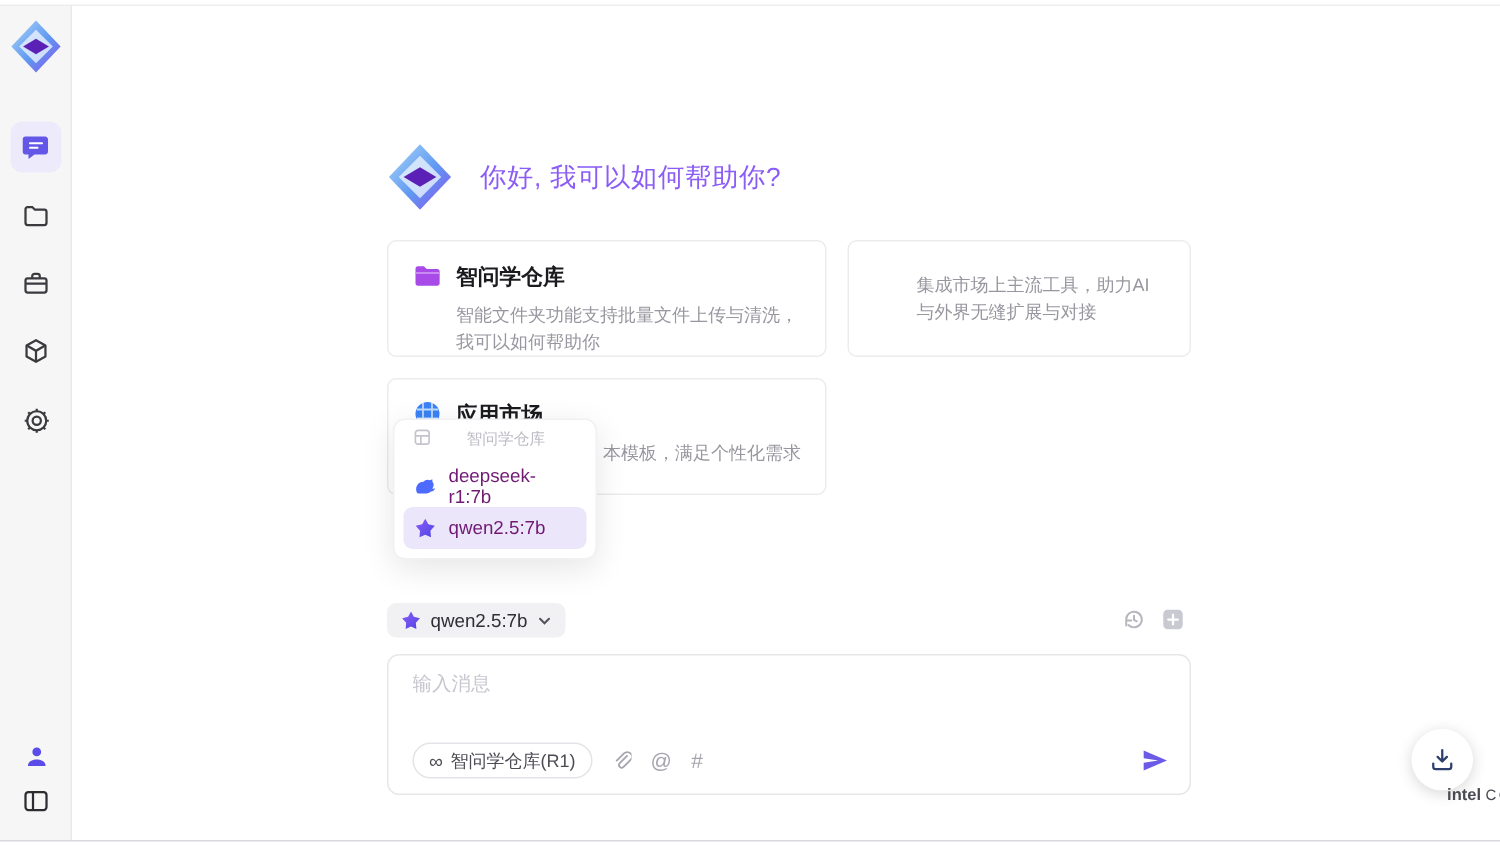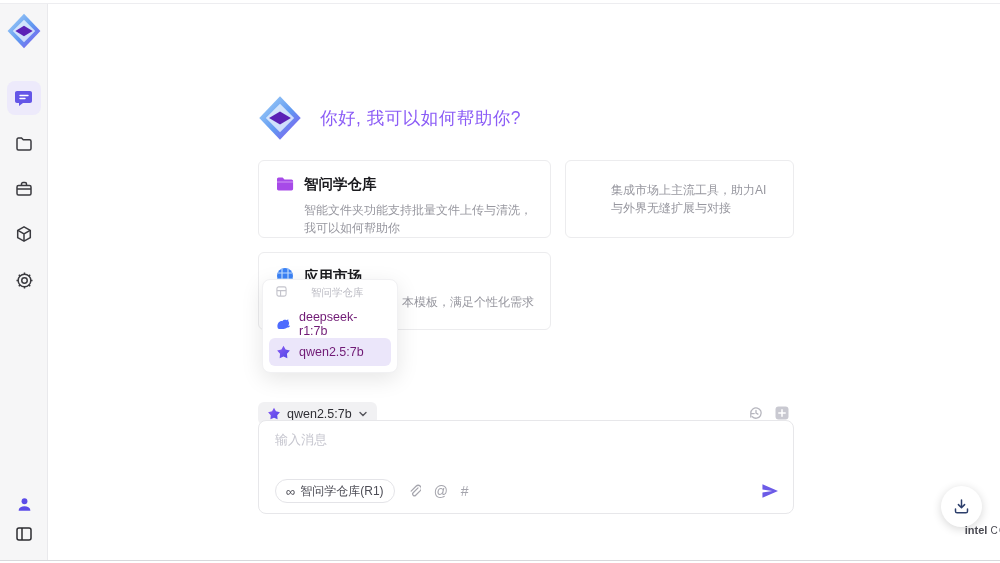--- a/index.html
+++ b/index.html
@@ -44,21 +44,21 @@
   .dd-item svg { flex:0 0 auto; }
 
   
   .model-pill { position:absolute; left:258px; top:402px; height:23px; padding:0 9px;
                 background:#f1f1f3; border-radius:6px; display:flex; align-items:center; gap:6px;
                 font-size:12.5px; color:#2f2f35; cursor:pointer; }
   .chat-actions { position:absolute; top:405px; left:748px; display:flex; gap:10px; }
   .chat-actions .icon-btn { width:16px; height:16px; cursor:pointer; }
 
   
-  .composer { position:absolute; left:258px; top:420px; width:536px; height:94px;
+  .composer { position:absolute; left:258px; top:436px; width:536px; height:94px;
               border:1px solid #e7e7ea; border-radius:8px; background:#fff; }
   .composer textarea { position:absolute; left:16px; right:16px; top:10px; height:44px;
               border:none; outline:none; resize:none; background:transparent;
               font-family:inherit; font-size:13px; color:#333; }
   .composer textarea::placeholder { color:#c6c6cf; }
   .composer-bar { position:absolute; left:16px; right:14px; bottom:9px; height:26px;
               display:flex; align-items:center; gap:13px; }
   .deep-pill { height:24px; display:flex; align-items:center; gap:5px; padding:0 10px;
                border:1px solid #e4e4e8; border-radius:13px; font-size:12px; color:#4c4c55;
                background:#fff; cursor:pointer; white-space:nowrap; }

